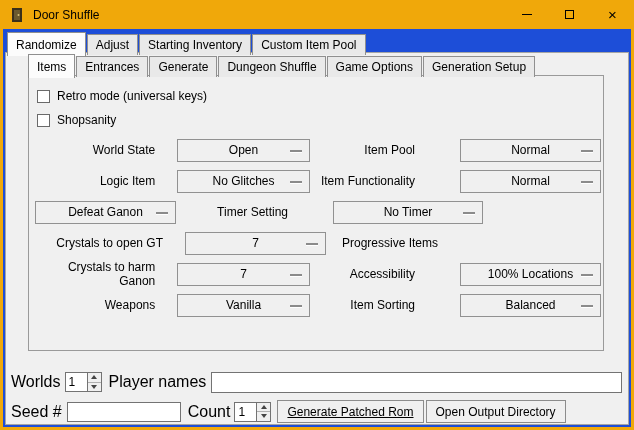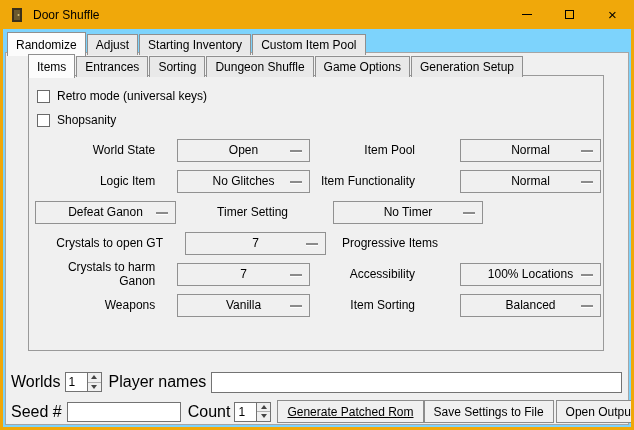--- a/index.html
+++ b/index.html
@@ -16,21 +16,21 @@
   .app-icon { width:16px; height:16px; margin:0 8px 0 9px; display:inline-block; }
   .title-text { font-size:12px; color:#000; }
   .win-buttons { position:absolute; right:0; top:0; height:29px; display:flex; }
   .win-btn { width:43px; height:29px; display:flex; align-items:center; justify-content:center; cursor:default; }
   .glyph-min { width:10px; height:1px; background:#000; display:block; }
   .glyph-max { width:9px; height:9px; border:1px solid #000; display:block; }
   .glyph-close { font-size:15px; line-height:1; color:#000; }
   
   .client {
     position:absolute; left:3px; top:29px; right:3px; bottom:3px;
-    background:#7dd3fc; overflow:hidden;
+    background:#1d4ed8; overflow:hidden;
   }
   
   .tabs { display:flex; align-items:flex-end; position:absolute; z-index:3; }
   .main-tabs { left:4px; top:3px; }
   .tab {
     border:1px solid #8f8f8f; border-bottom:none; background:#e9e9e9;
     font-size:12px; padding:3px 8px; margin-right:1px; white-space:nowrap; cursor:default;
   }
   .tab.selected { background:#fcfcfc; padding-top:5px; padding-bottom:4px; margin-bottom:-1px; z-index:4; position:relative; }
   
@@ -129,21 +129,21 @@
       <div class="tab">Adjust</div>
       <div class="tab">Starting Inventory</div>
       <div class="tab">Custom Item Pool</div>
     </div>
 
     <div class="outer-pane">
 
       <div class="tabs sub-tabs">
         <div class="tab selected">Items</div>
         <div class="tab">Entrances</div>
-        <div class="tab">Sorting</div>
+        <div class="tab">Generate</div>
         <div class="tab">Dungeon Shuffle</div>
         <div class="tab">Game Options</div>
         <div class="tab">Generation Setup</div>
       </div>
 
       <div class="inner-pane">
 
         <div class="check-row">
           <span class="cb"></span>
           <span class="cb-label">Retro mode (universal keys)</span>
@@ -257,19 +257,18 @@
           <span class="spin-btns">
             <span class="spin-btn">
                 <span class="arr-up"></span>
               </span>
             <span class="spin-btn">
                 <span class="arr-dn"></span>
               </span>
           </span>
         </span>
         <button class="btn gen-btn">Generate Patched Rom</button>
-        <button class="btn save-btn">Save Settings to File</button>
         <button class="btn open-btn">Open Output Directory</button>
       </div>
 
     </div>
   </div>
 </div>
 
 </body></html>

